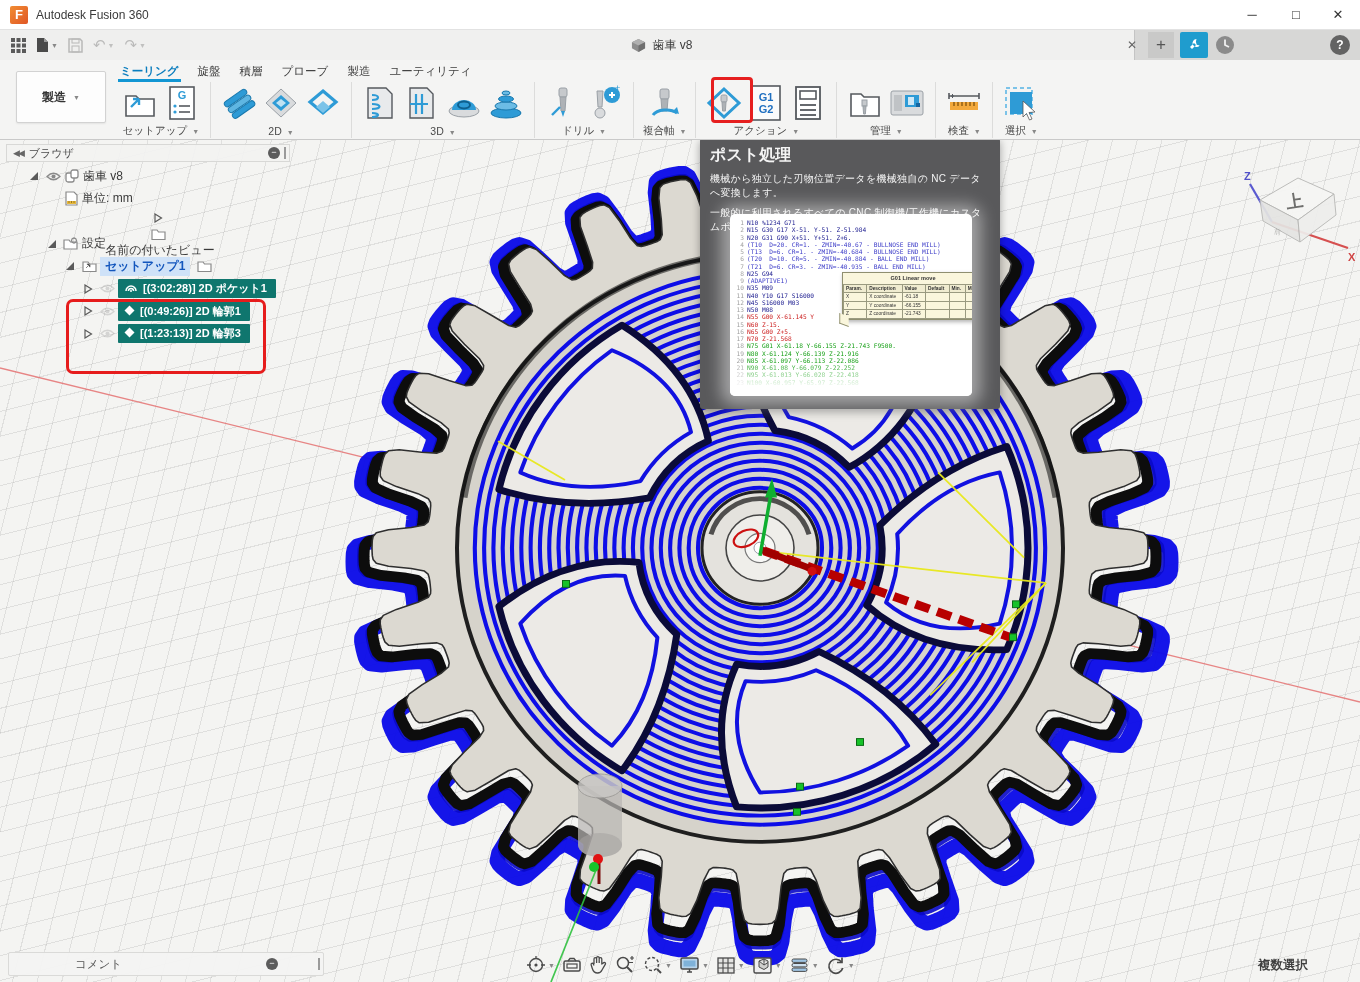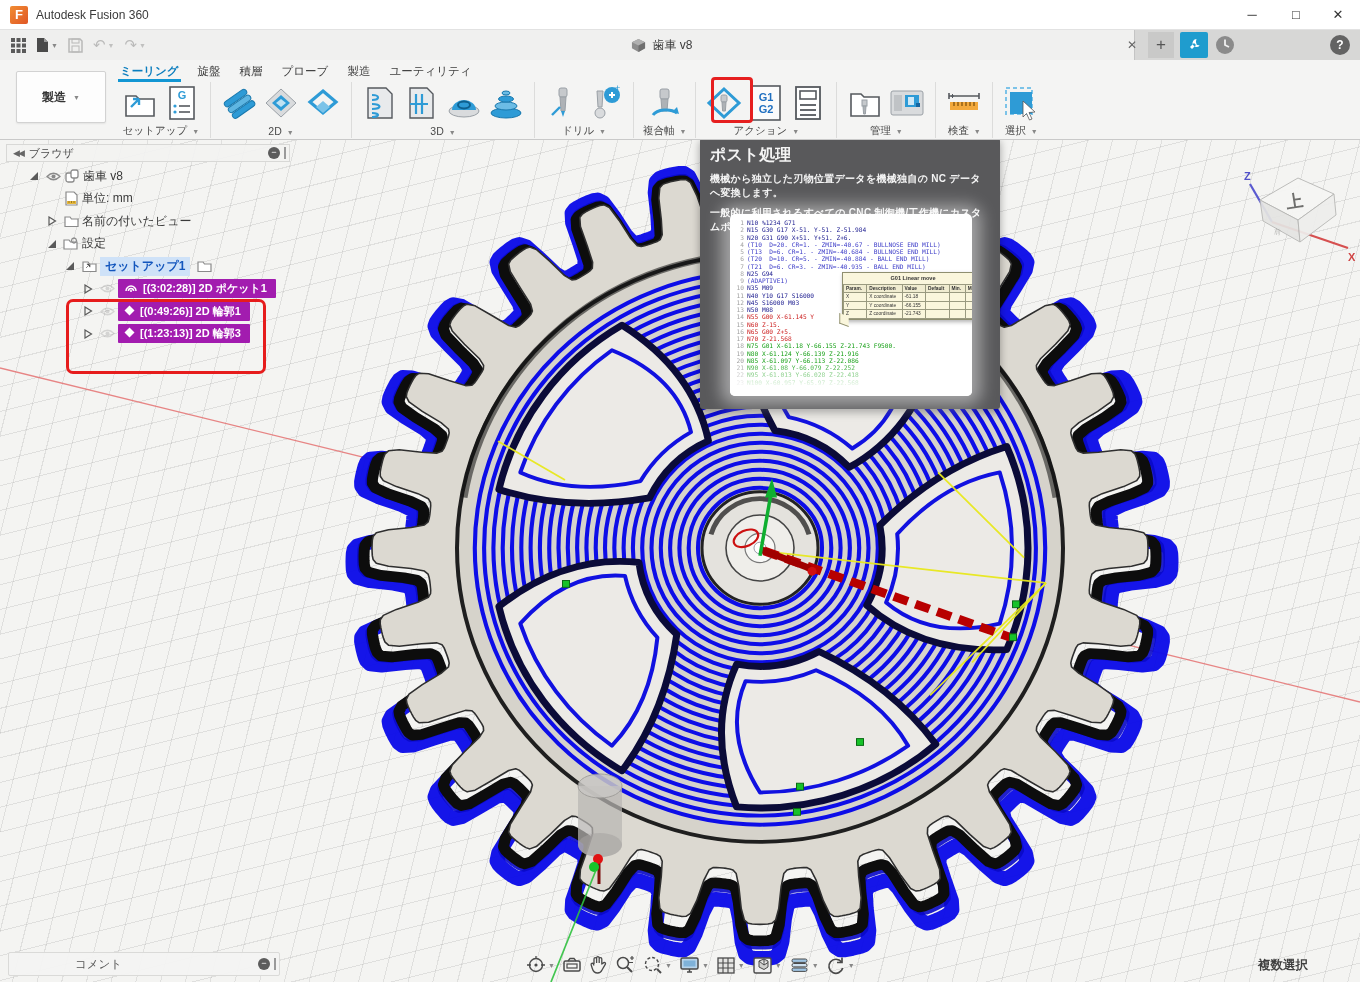--- a/index.html
+++ b/index.html
@@ -52,47 +52,47 @@
 
   
   .browser-hdr { position:absolute; left:6px; top:144px; width:284px; height:18px; background:rgba(242,242,241,.92); border:1px solid #d8d8d6; display:flex; align-items:center; z-index:6; font-size:11px; color:#4a4a4a; }
   .browser-hdr .coll { font-size:9px; color:#666; margin:0 6px; letter-spacing:-2px; }
   .browser-hdr .spacer { flex:1; }
   .dot-btn { width:12px; height:12px; border-radius:50%; background:#5c5c5c; color:#fff; font-size:9px; line-height:11px; text-align:center; margin-right:4px; }
   .hdr-handle { width:2px; height:12px; background:#9a9a9a; margin-right:3px; }
   .tree { position:absolute; left:26px; top:165px; z-index:6; }
   .trow { display:flex; align-items:center; height:22.5px; font-size:12px; color:#3a3a3a; white-space:nowrap; }
   .tw { display:inline-flex; align-items:center; justify-content:center; width:16px; height:16px; margin-right:3px; flex:none; }
-  .chip { display:inline-flex; align-items:center; gap:5px; background:#a21caf; color:#fff; font-size:11px; font-weight:bold; padding:2px 9px 2px 6px; border-radius:1px; }
+  .chip { display:inline-flex; align-items:center; gap:5px; background:#0f766e; color:#fff; font-size:11px; font-weight:bold; padding:2px 9px 2px 6px; border-radius:1px; }
   .sel-label { background:#cfe2f8; color:#1356bd; font-weight:bold; padding:1px 5px; }
   .redbox-tree { position:absolute; left:66px; top:299px; width:200px; height:75px; border:3.5px solid #e61c1c; border-radius:7px; z-index:7; }
 
   
   .tooltip { position:absolute; left:700px; top:138px; width:300px; height:271px; background:#59595b; border-radius:3px; box-shadow:0 3px 8px rgba(0,0,0,.35); z-index:8; padding:7px 10px; color:#f4f4f4; }
   .tt-title { font-size:16px; font-weight:bold; margin-bottom:6px; }
-  .tt-p { font-size:10px; font-weight:bold; line-height:1.4; margin-bottom:6px; letter-spacing:.3px; }
+  .tt-p { font-size:10px; font-weight:normal; line-height:1.4; margin-bottom:6px; letter-spacing:.3px; }
   .code-img { position:absolute; left:30px; top:76px; width:242px; height:182px; background:#fff; border-radius:5px; box-shadow:0 0 16px 9px rgba(255,255,255,.45); overflow:hidden; font-family:"DejaVu Sans Mono",monospace; font-size:6.2px; line-height:1.17; padding:5px 2px 0 4px; color:#222; }
   .cl { white-space:pre; }
   .cl .num { display:inline-block; width:10px; text-align:right; color:#a0a0a0; margin-right:3px; }
   .cl.k .tx { color:#1a1a8e; } .cl.c .tx { color:#3d3dc8; } .cl.r .tx { color:#cc2020; } .cl.g .tx { color:#17a017; }
   .code-img::after { content:""; position:absolute; left:0; right:0; bottom:0; height:34px; background:linear-gradient(rgba(255,255,255,0),#fff 75%); }
   .gtable { position:absolute; left:112px; top:58px; width:142px; background:#faf6dc; border:1px solid #8f8f70; box-shadow:1px 2px 4px rgba(0,0,0,.3); font-family:"Liberation Sans",sans-serif; }
   .gtable .gt-title { font-size:5.6px; font-weight:bold; text-align:center; padding:2px 0; color:#333; }
   .gtable table { border-collapse:collapse; width:100%; }
   .gtable td,.gtable th { border:1px solid #9a9a80; font-size:4.8px; padding:1px 2px; color:#333; }
   .gtable th { background:#f0ecd0; text-align:left; }
   .gt-tail { position:absolute; left:-4px; bottom:-6px; width:10px; height:10px; background:#faf6dc; border-left:1px solid #8f8f70; border-bottom:1px solid #8f8f70; transform:rotate(20deg) skew(20deg); }
 
   
   .viewcube { position:absolute; left:1236px; top:150px; width:120px; height:120px; z-index:5; }
 
   
   .navbar { position:absolute; left:524px; top:950px; height:30px; display:flex; align-items:center; gap:3px; z-index:6; }
   .nav-item { display:flex; align-items:center; padding:2px 2px; color:#4a4a4a; }
-  .comment-bar { position:absolute; left:8px; top:952px; width:272px; height:24px; background:rgba(243,243,242,.95); border:1px solid #dadad8; border-radius:2px; display:flex; align-items:center; z-index:6; font-size:11.5px; color:#555; }
+  .comment-bar { position:absolute; left:8px; top:952px; width:316px; height:24px; background:rgba(243,243,242,.95); border:1px solid #dadad8; border-radius:2px; display:flex; align-items:center; z-index:6; font-size:11.5px; color:#555;gap:36px; }
   .comment-bar .lbl { margin-left:66px; }
   .comment-bar .spacer { flex:1; }
   .status-sel { position:absolute; left:1258px; top:957px; font-size:12.5px; color:#3f3f3f; font-weight:bold; z-index:6; }
 </style>
 </head>
 <body>
 
 <div class="titlebar">
   <div class="fusion-logo">F</div>
   <div class="app-title">Autodesk Fusion 360</div>
@@ -481,21 +481,21 @@
       <span class="tw"></span>
       <span class="tw">
         <svg width="13" height="15" viewBox="0 0 13 15">
           <path d="M1 1 h8 l3 3 v10 h-11 z" fill="#fff" stroke="#8a8a8a" stroke-width="1.2"></path>
           <rect x="2" y="10" width="9" height="3" fill="#e8b93c"></rect>
           <path d="M4 10 v2 m2.5-2 v2 m2.5-2 v2" stroke="#8a6a18" stroke-width="0.8"></path>
         </svg>
       </span>
       <span>単位: mm</span>
     </div>
-    <div class="trow" style="padding-left: 18px;">
+    <div class="trow" style="padding-left: 18px; flex-direction: column;">
       <span class="tw">
         <svg width="10" height="10" viewBox="0 0 10 10">
           <path d="M2 1 L8.5 5 L2 9 Z" fill="none" stroke="#5a5a5a" stroke-width="1.2"></path>
         </svg>
       </span>
       <span class="tw">
         <svg width="15" height="12" viewBox="0 0 15 12">
           <path d="M1 2 h5 l1.5 2 H14 v7.5 H1 z" fill="#fff" stroke="#8a8a8a" stroke-width="1.2"></path>
         </svg>
       </span>

